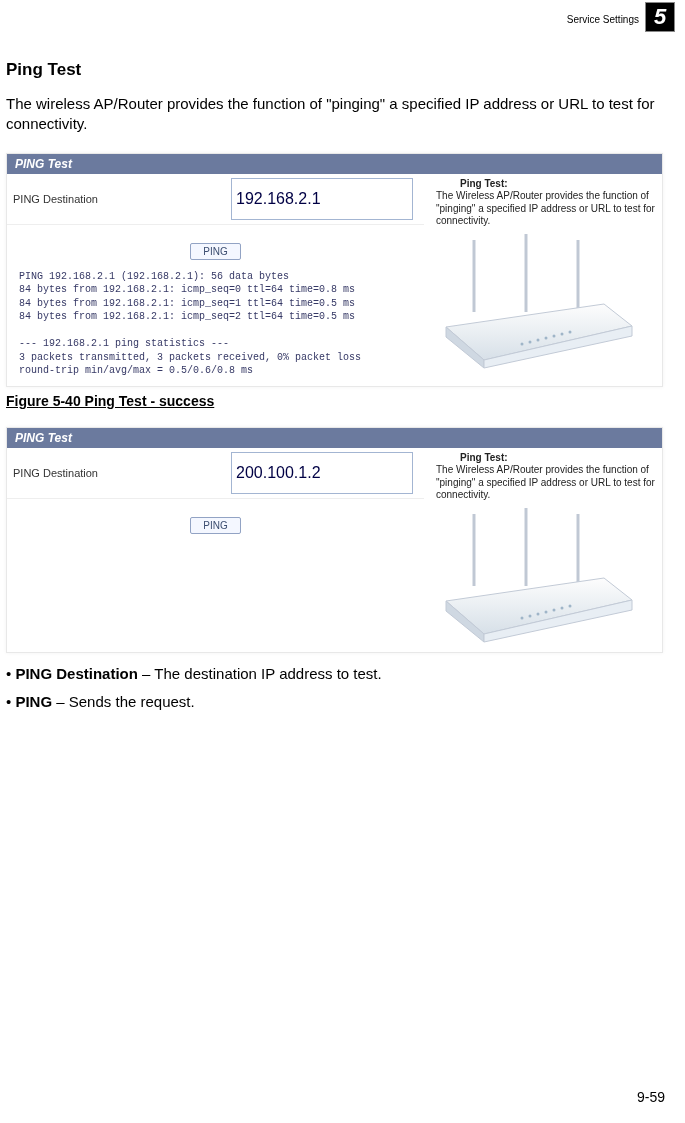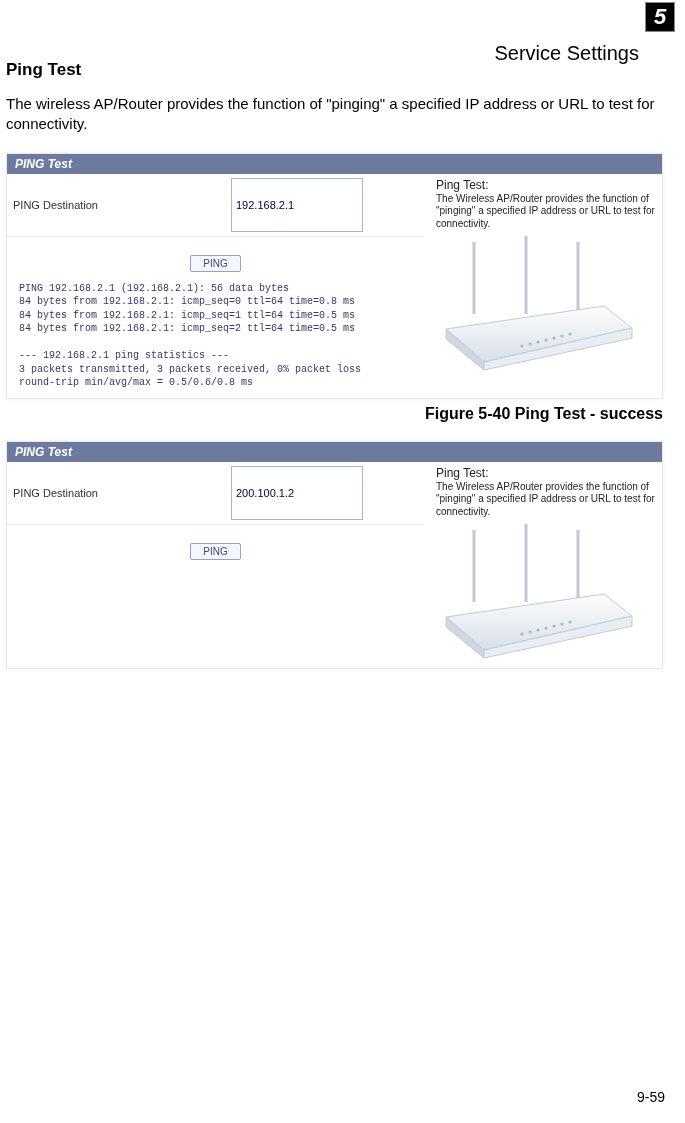--- a/index.html
+++ b/index.html
@@ -13,22 +13,21 @@
     }
     .header {
       position: relative;
       height: 42px;
       width: 100%;
     }
     .header-text {
       position: absolute;
       right: 46px;
       top: 14px;
-      font-size: 20px;
-      margin-top: 28px;
+      font-size: 10px;
     }
     .chapter-num {
       position: absolute;
       right: 10px;
       top: 2px;
       width: 30px;
       height: 30px;
       background: #000;
       color: #fff;
       font-size: 22px;
@@ -38,21 +37,21 @@
       align-items: center;
       justify-content: center;
       border: 1px solid #888;
     }
     .content {
       padding: 18px 22px 0 6px;
     }
     .h2 { font-size: 17px; font-weight: bold; margin-bottom: 14px; }
     .para { font-size: 15px; line-height: 1.35; margin-bottom: 18px; }
     .figure-wrap { margin-bottom: 10px; }
-    .figure-caption { text-align: right; font-weight: bold; font-size: 16px; margin: 6px 0 18px 0; }
+    .figure-caption { text-align: left; font-weight: bold; font-size: 14px; margin: 6px 0 18px 0; text-decoration: underline; }
     .panel {
       border: 1px solid #e8e8e8;
       background: #fff;
       position: relative;
       box-shadow: 0 0 4px rgba(0,0,0,0.05);
     }
     .panel-header {
       background: #6b7a9e;
       color: #fff;
       font-style: italic;
@@ -70,38 +69,38 @@
       flex: 1;
       padding: 0;
     }
     .panel-right {
       width: 230px;
       padding: 4px 6px 6px 4px;
       font-size: 10px;
       line-height: 1.25;
       color: #222;
     }
-    .help-title { font-weight: normal; font-size: 12px; }
+    .help-title { font-weight: bold; font-size: 10px; margin-left: 24px; }
     .form-row {
       display: flex;
       align-items: center;
       border-bottom: 1px solid #eee;
       padding: 4px 6px;
       gap: 48px;
     }
     .form-label {
       width: 170px;
       font-size: 11px;
       color: #333;
     }
     .form-input {
       border: 1px solid #a3b5d2;
-      padding: 20px 4px;
-      font-size: 11px;
-      width: 132px;
+      padding: 11px 4px;
+      font-size: 16px;
+      width: 182px;
       color: #004;
     }
     .btn-row { text-align: center; padding: 16px 0 10px 0; }
     .ping-btn {
       border: 1px solid #92a3c4;
       background: #f4f7ff;
       font-size: 10px;
       padding: 2px 12px;
       color: #3b4d70;
       border-radius: 2px;
@@ -224,15 +223,19 @@
                 <circle cx="118" cy="104" r="1.5"></circle>
                 <circle cx="126" cy="102" r="1.5"></circle>
               <circle cx="134" cy="100" r="1.5"></circle>
             </g>
           </svg>
         </div>
       </div>
     </div>
   </div>
 
+  <ul class="bullets">
+    <li><b>PING Destination</b><span> – The destination IP address to test.</span></li>
+    <li><b>PING </b><span> – Sends the request.</span></li>
+  </ul>
 </div>
 
 <div class="footer">9-59</div>
 
 </body></html>

